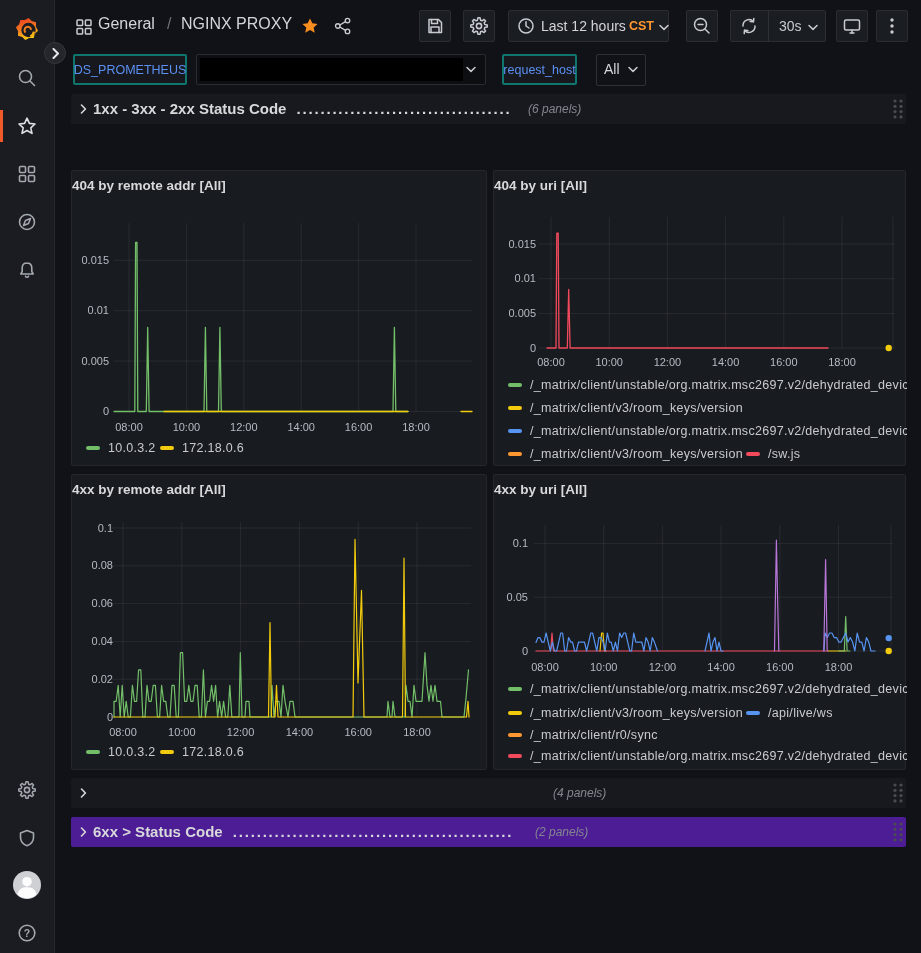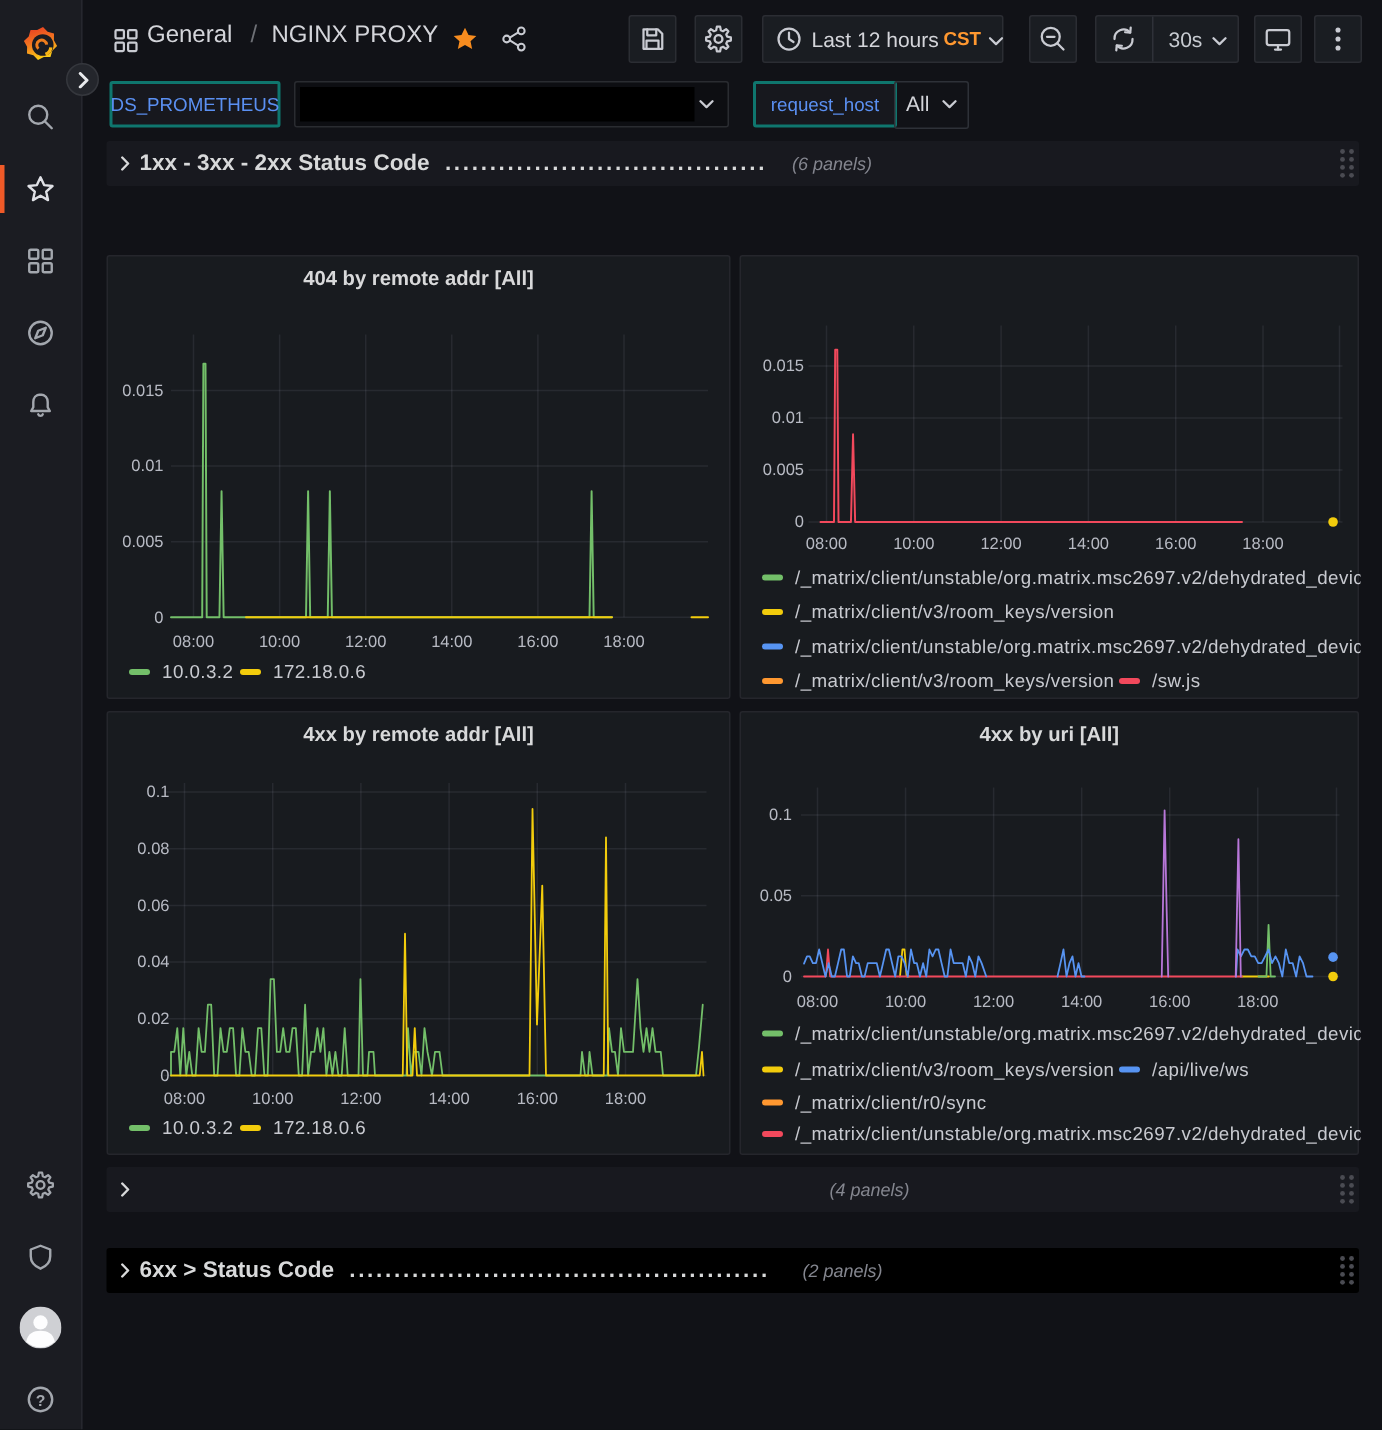--- a/index.html
+++ b/index.html
@@ -1,18 +1,18 @@
 <!DOCTYPE html>
 <html><head><meta charset="utf-8"><style>
 html,body{margin:0;padding:0;width:921px;height:953px;background:#111217;font-family:"Liberation Sans",sans-serif;overflow:hidden}
 *{box-sizing:border-box}
 .abs{position:absolute}
 #root{position:relative;width:921px;height:953px;overflow:hidden}
 .panel{position:absolute;background:#181b1f;border:1px solid #25262c;border-radius:2px}
-.ptitle{position:absolute;left:0;right:0;top:7px;text-align:center;font-size:13.5px;font-weight:bold;color:#d8d9da}
+.ptitle{position:absolute;left:0;right:0;top:7px;font-size:13.5px;font-weight:bold;color:#d8d9da}
 .row{border-radius:2px}
 .rtitle{position:absolute;left:22px;top:6px;font-size:15px;font-weight:bold;color:#d8d9da;white-space:nowrap}
 .rdots{letter-spacing:1.8px;margin-left:6px}
 .pcount{position:absolute;top:8px;font-size:12px;font-style:italic;color:#84868f;white-space:nowrap}
 .btn{position:absolute;height:32px;background:#1a1d22;border:1px solid #2b2d33;border-radius:2px}
 .chip{position:absolute;height:31px;top:54px;background:#17181e;border:2px solid #0f766e;border-radius:2px;color:#5b90f2;
  font-size:12.5px;font-weight:500;display:flex;align-items:center;justify-content:center}
 </style></head><body>
 <div id="root">
     <div class="abs" style="left:0;top:0;width:55px;height:953px;background:#1b1c22;border-right:1px solid #26272e"></div>
@@ -140,21 +140,21 @@
       <circle cx="10" cy="4" r="1.7" fill="#c9cbd2"></circle>
       <circle cx="10" cy="10" r="1.7" fill="#c9cbd2"></circle>
       <circle cx="10" cy="16" r="1.7" fill="#c9cbd2"></circle>
     </svg>
     <div class="chip" style="left:73px;width:114px">DS_PROMETHEUS</div>
     <div class="abs" style="left:196px;top:54px;width:290px;height:31px;background:#0d0e12;border:1px solid #2a2c31;border-radius:2px"></div>
     <div class="abs" style="left:200px;top:58px;width:263px;height:23px;background:#000"></div>
     <svg class="abs" style="left:466px;top:66px" width="10" height="7">
       <polyline points="1,1.5 5.0,5.4 9,1.5" fill="none" stroke="#c9cbd2" stroke-width="1.5" stroke-linecap="round" stroke-linejoin="round"></polyline>
     </svg>
-    <div class="chip" style="left:502px;width:96px">request_host</div>
+    <div class="chip" style="left:502px;width:75px">request_host</div>
     <div class="abs" style="left:596px;top:54px;width:50px;height:32px;border:1px solid #2e3138;border-radius:2px"></div>
     <div class="abs" style="left:604px;top:61px;font-size:14px;color:#d4d5da">All</div>
     <svg class="abs" style="left:628px;top:66px" width="10" height="7">
       <polyline points="1,1.5 5.0,5.4 9,1.5" fill="none" stroke="#c9cbd2" stroke-width="1.5" stroke-linecap="round" stroke-linejoin="round"></polyline>
     </svg>
     <div class="abs row" style="left:71px;top:94px;width:835px;height:30px;background:#18191f;">
       <svg class="abs" style="left:9px;top:10px" width="7" height="10">
         <polyline points="1.5,1 5.4,5.0 1.5,9" fill="none" stroke="#d8d9da" stroke-width="1.6" stroke-linecap="round" stroke-linejoin="round"></polyline>
       </svg>
       <span class="rtitle">1xx - 3xx - 2xx Status Code <span class="rdots">....................................</span></span>
@@ -196,20 +196,21 @@
         <polyline points="42.0,240.5 62.8,240.5 63.6,71.5 65.0,71.5 65.8,240.5 74.3,240.5 75.7,156.5 77.1,240.5 132.0,240.5 133.4,156.5 134.8,240.5 146.5,240.5 147.9,156.5 149.3,240.5 321.0,240.5 322.4,156.5 323.8,240.5 336.0,240.5" fill="none" stroke="#73bf69" stroke-width="1.3" stroke-opacity="1.0" stroke-linejoin="round" stroke-linecap="round"></polyline>
         <polyline points="92.0,240.5 336.0,240.5" fill="none" stroke="#f2cc0c" stroke-width="1.3" stroke-opacity="1.0" stroke-linejoin="round" stroke-linecap="round"></polyline>
         <polyline points="389.0,240.5 400.0,240.5" fill="none" stroke="#f2cc0c" stroke-width="1.3" stroke-opacity="1.0" stroke-linejoin="round" stroke-linecap="round"></polyline>
         <rect x="14" y="275" width="14" height="4" rx="2" fill="#73bf69"></rect>
         <text x="36" y="281" font-size="12.5" letter-spacing="0.3" fill="#c8cad0">10.0.3.2</text>
         <rect x="88" y="275" width="14" height="4" rx="2" fill="#f2cc0c"></rect>
         <text x="110" y="281" font-size="12.5" letter-spacing="0.3" fill="#c8cad0">172.18.0.6</text>
       </svg>
     </div>
     <div class="panel" style="left:493px;top:170px;width:413px;height:296px">
+      <div class="ptitle">404 by uri [All]</div>
       <svg width="413" height="296" style="position:absolute;left:0;top:0">
         <line x1="45" y1="73.0" x2="401" y2="73.0" stroke="rgba(204,204,220,0.09)" stroke-width="1"></line>
         <line x1="45" y1="107.7" x2="401" y2="107.7" stroke="rgba(204,204,220,0.09)" stroke-width="1"></line>
         <line x1="45" y1="142.4" x2="401" y2="142.4" stroke="rgba(204,204,220,0.09)" stroke-width="1"></line>
         <line x1="45" y1="177.0" x2="401" y2="177.0" stroke="rgba(204,204,220,0.09)" stroke-width="1"></line>
         <line x1="57.0" y1="46" x2="57.0" y2="177" stroke="rgba(204,204,220,0.09)" stroke-width="1"></line>
         <line x1="115.2" y1="46" x2="115.2" y2="177" stroke="rgba(204,204,220,0.09)" stroke-width="1"></line>
         <line x1="173.4" y1="46" x2="173.4" y2="177" stroke="rgba(204,204,220,0.09)" stroke-width="1"></line>
         <line x1="231.6" y1="46" x2="231.6" y2="177" stroke="rgba(204,204,220,0.09)" stroke-width="1"></line>
         <line x1="289.8" y1="46" x2="289.8" y2="177" stroke="rgba(204,204,220,0.09)" stroke-width="1"></line>
@@ -328,21 +329,21 @@
         <circle cx="2" cy="2.0" r="1.6" fill="#4a4b52"></circle>
         <circle cx="8" cy="2.0" r="1.6" fill="#4a4b52"></circle>
         <circle cx="2" cy="7.3" r="1.6" fill="#4a4b52"></circle>
         <circle cx="8" cy="7.3" r="1.6" fill="#4a4b52"></circle>
         <circle cx="2" cy="12.6" r="1.6" fill="#4a4b52"></circle>
         <circle cx="8" cy="12.6" r="1.6" fill="#4a4b52"></circle>
         <circle cx="2" cy="17.9" r="1.6" fill="#4a4b52"></circle>
         <circle cx="8" cy="17.9" r="1.6" fill="#4a4b52"></circle>
       </svg>
     </div>
-    <div class="abs row" style="left:71px;top:817px;width:835px;height:30px;background:#000000;margin-top:15px;">
+    <div class="abs row" style="left:71px;top:817px;width:835px;height:30px;background:#4c1d95;">
       <svg class="abs" style="left:9px;top:10px" width="7" height="10">
         <polyline points="1.5,1 5.4,5.0 1.5,9" fill="none" stroke="#d8d9da" stroke-width="1.6" stroke-linecap="round" stroke-linejoin="round"></polyline>
       </svg>
       <span class="rtitle">6xx &gt; Status Code <span class="rdots">...............................................</span></span>
       <span class="pcount" style="left:464px">(2 panels)</span>
       <svg class="abs" style="left:822px;top:5px" width="10" height="20">
         <circle cx="2" cy="2.0" r="1.6" fill="#4a4b52"></circle>
         <circle cx="8" cy="2.0" r="1.6" fill="#4a4b52"></circle>
         <circle cx="2" cy="7.3" r="1.6" fill="#4a4b52"></circle>
         <circle cx="8" cy="7.3" r="1.6" fill="#4a4b52"></circle>

